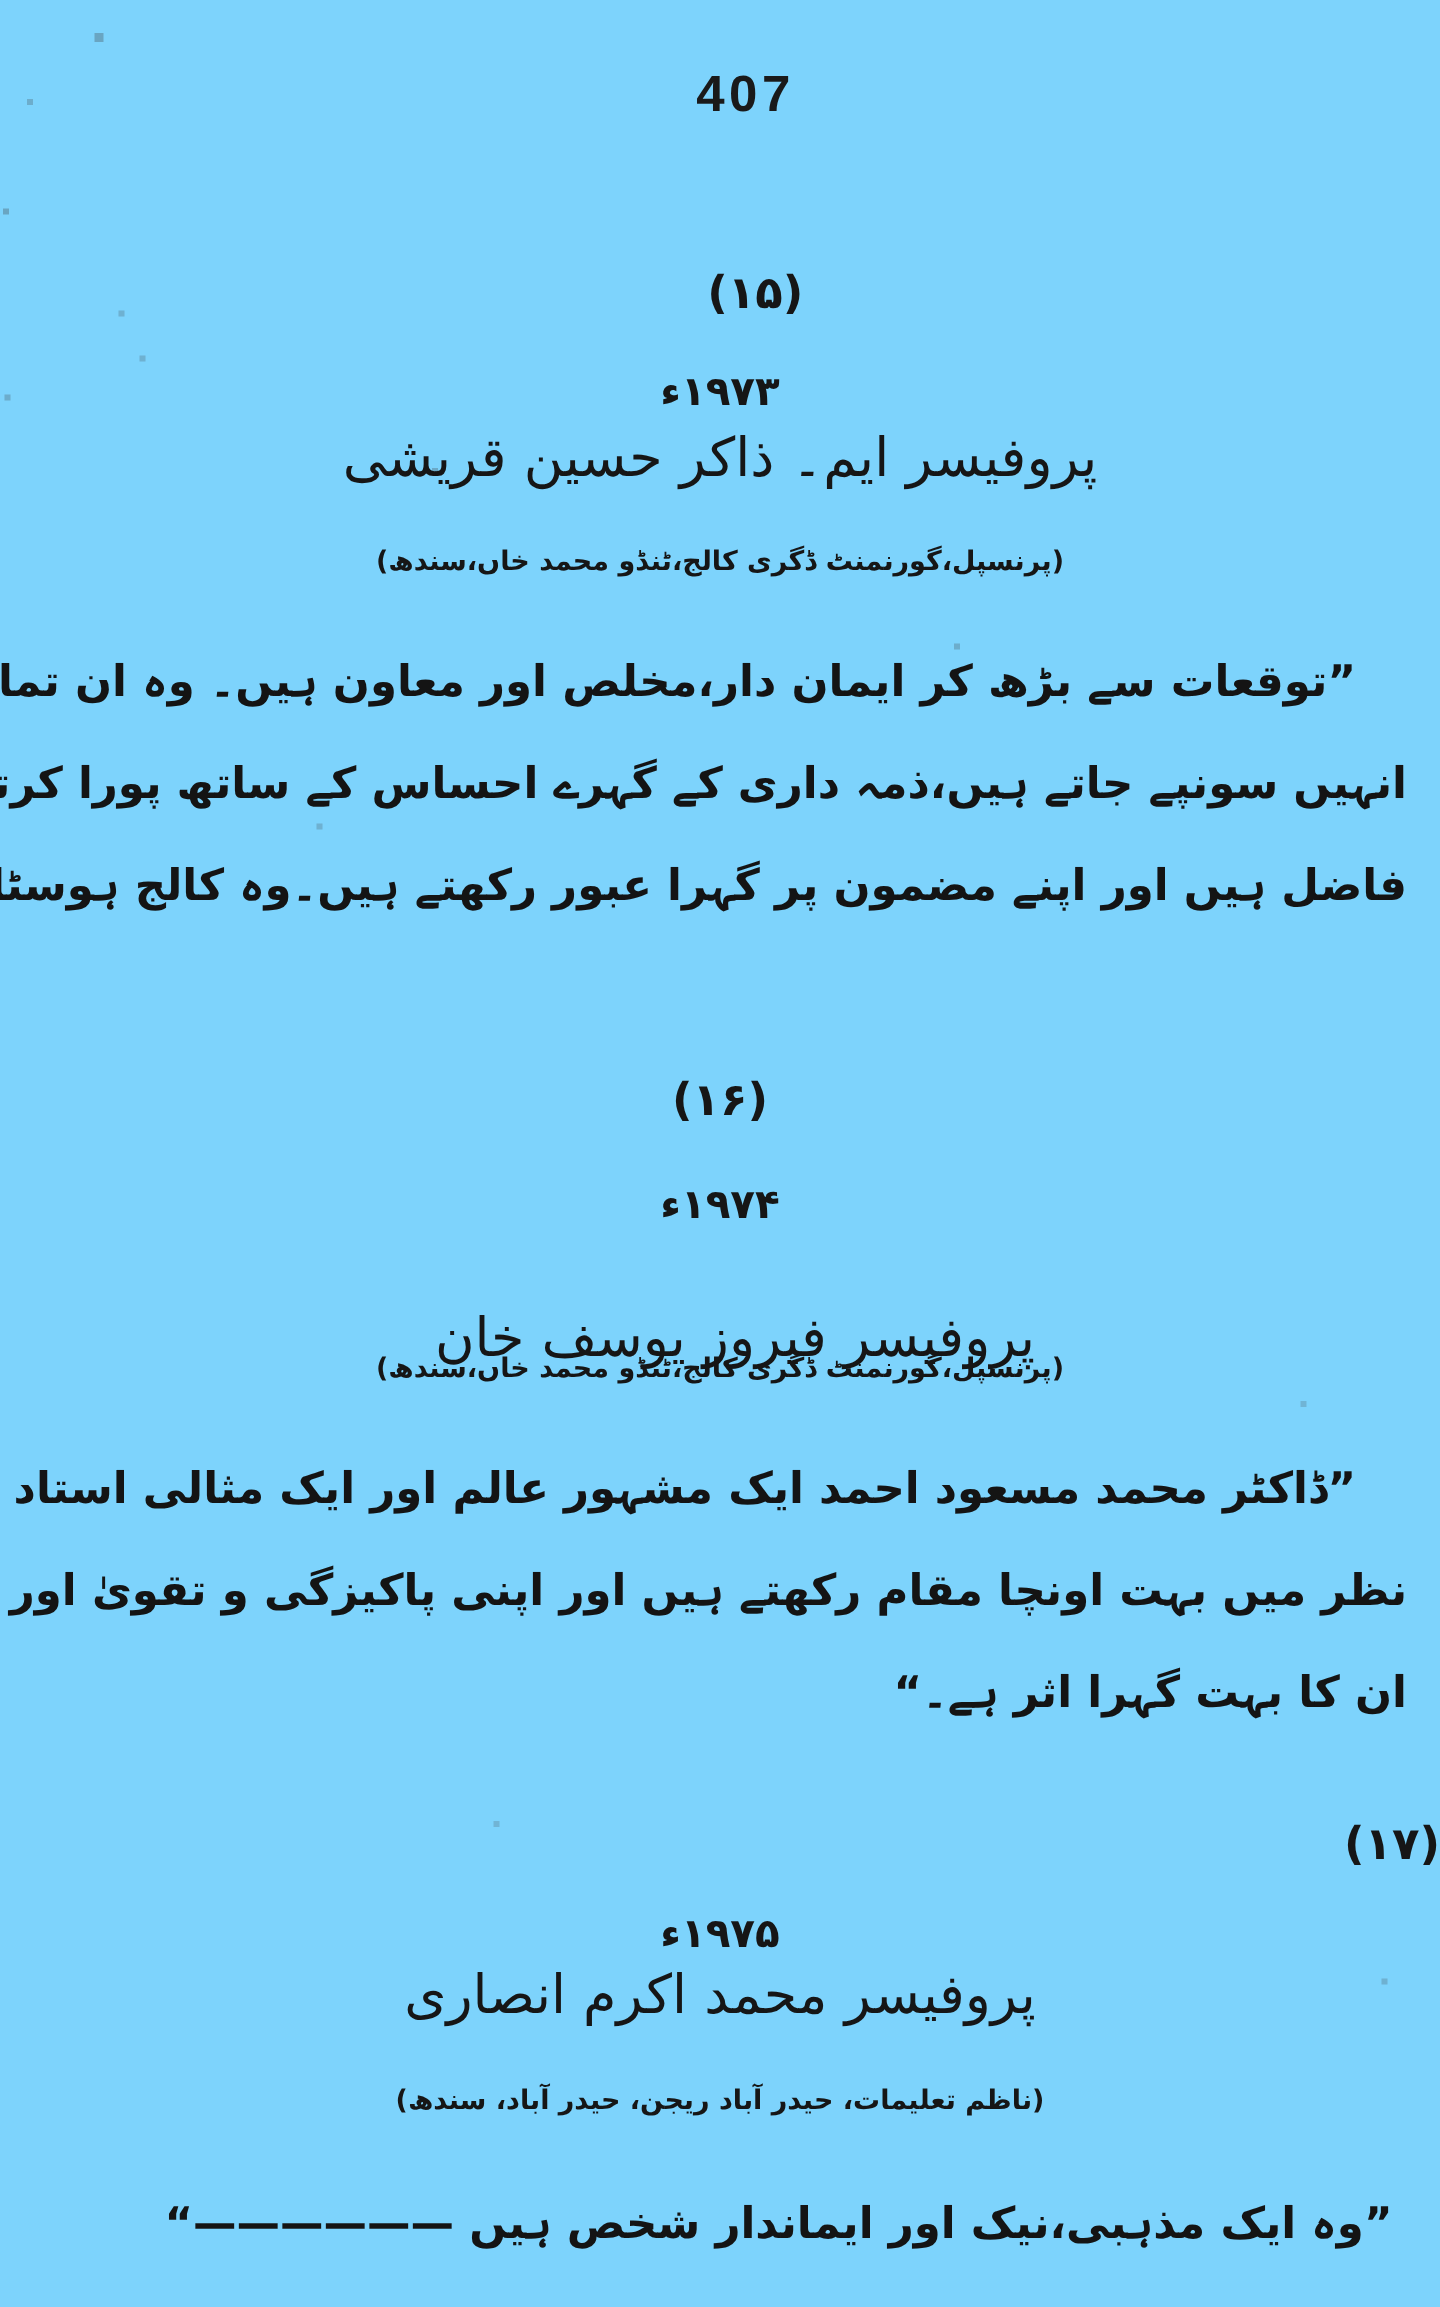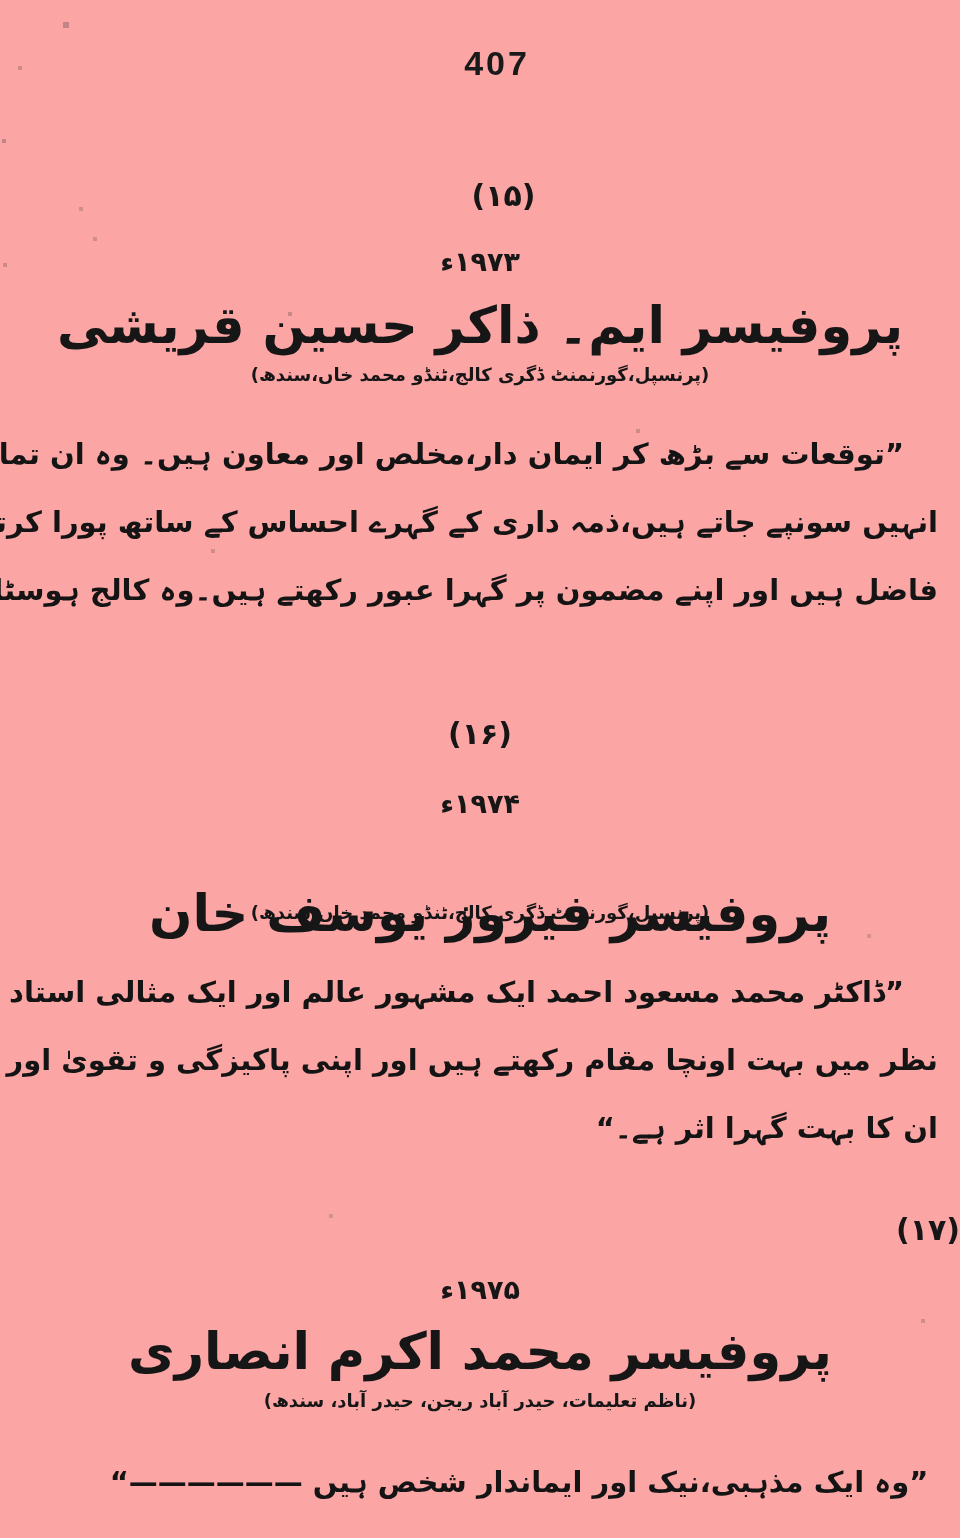--- a/index.html
+++ b/index.html
@@ -1,42 +1,42 @@
 <!DOCTYPE html>
 <html lang="ur"><head>
 <meta charset="utf-8">
 <style>
   html, body { margin: 0; padding: 0; background: #e9e9e6; }
   .page {
     position: relative;
     width: 960px;
     height: 1538px;
     margin: 0 auto;
-    background: #fca5a5;
+    background: #7dd3fc;
     overflow: hidden;
     font-family: "DejaVu Sans", sans-serif;
     color: #161616;
   }
   .abs-center {
     position: absolute;
     left: 0; right: 0;
     text-align: center;
   }
   .page-number {
     top: 44px;
     font-family: "Liberation Sans", "DejaVu Sans", sans-serif;
     font-size: 34px;
     font-weight: bold;
     letter-spacing: 3px;
     color: #1a1a1a;
     padding-left: 34px; 
   }
   .e-index  { font-size: 30px; font-weight: bold; direction: rtl; }
   .e-year   { font-size: 27px; font-weight: bold; direction: rtl; }
-  .e-name   { font-size: 51px; font-weight: bold; direction: rtl; margin: 12px; }
+  .e-name   { font-size: 36px; font-weight: normal; direction: rtl; margin: 0; }
   .e-affil  { font-size: 18px; font-weight: bold; direction: rtl; }
 
   .quote {
     position: absolute;
     left: 20px; right: 22px;
     direction: rtl;
   }
   .q-line {
     font-size: 29px;
     font-weight: bold;

